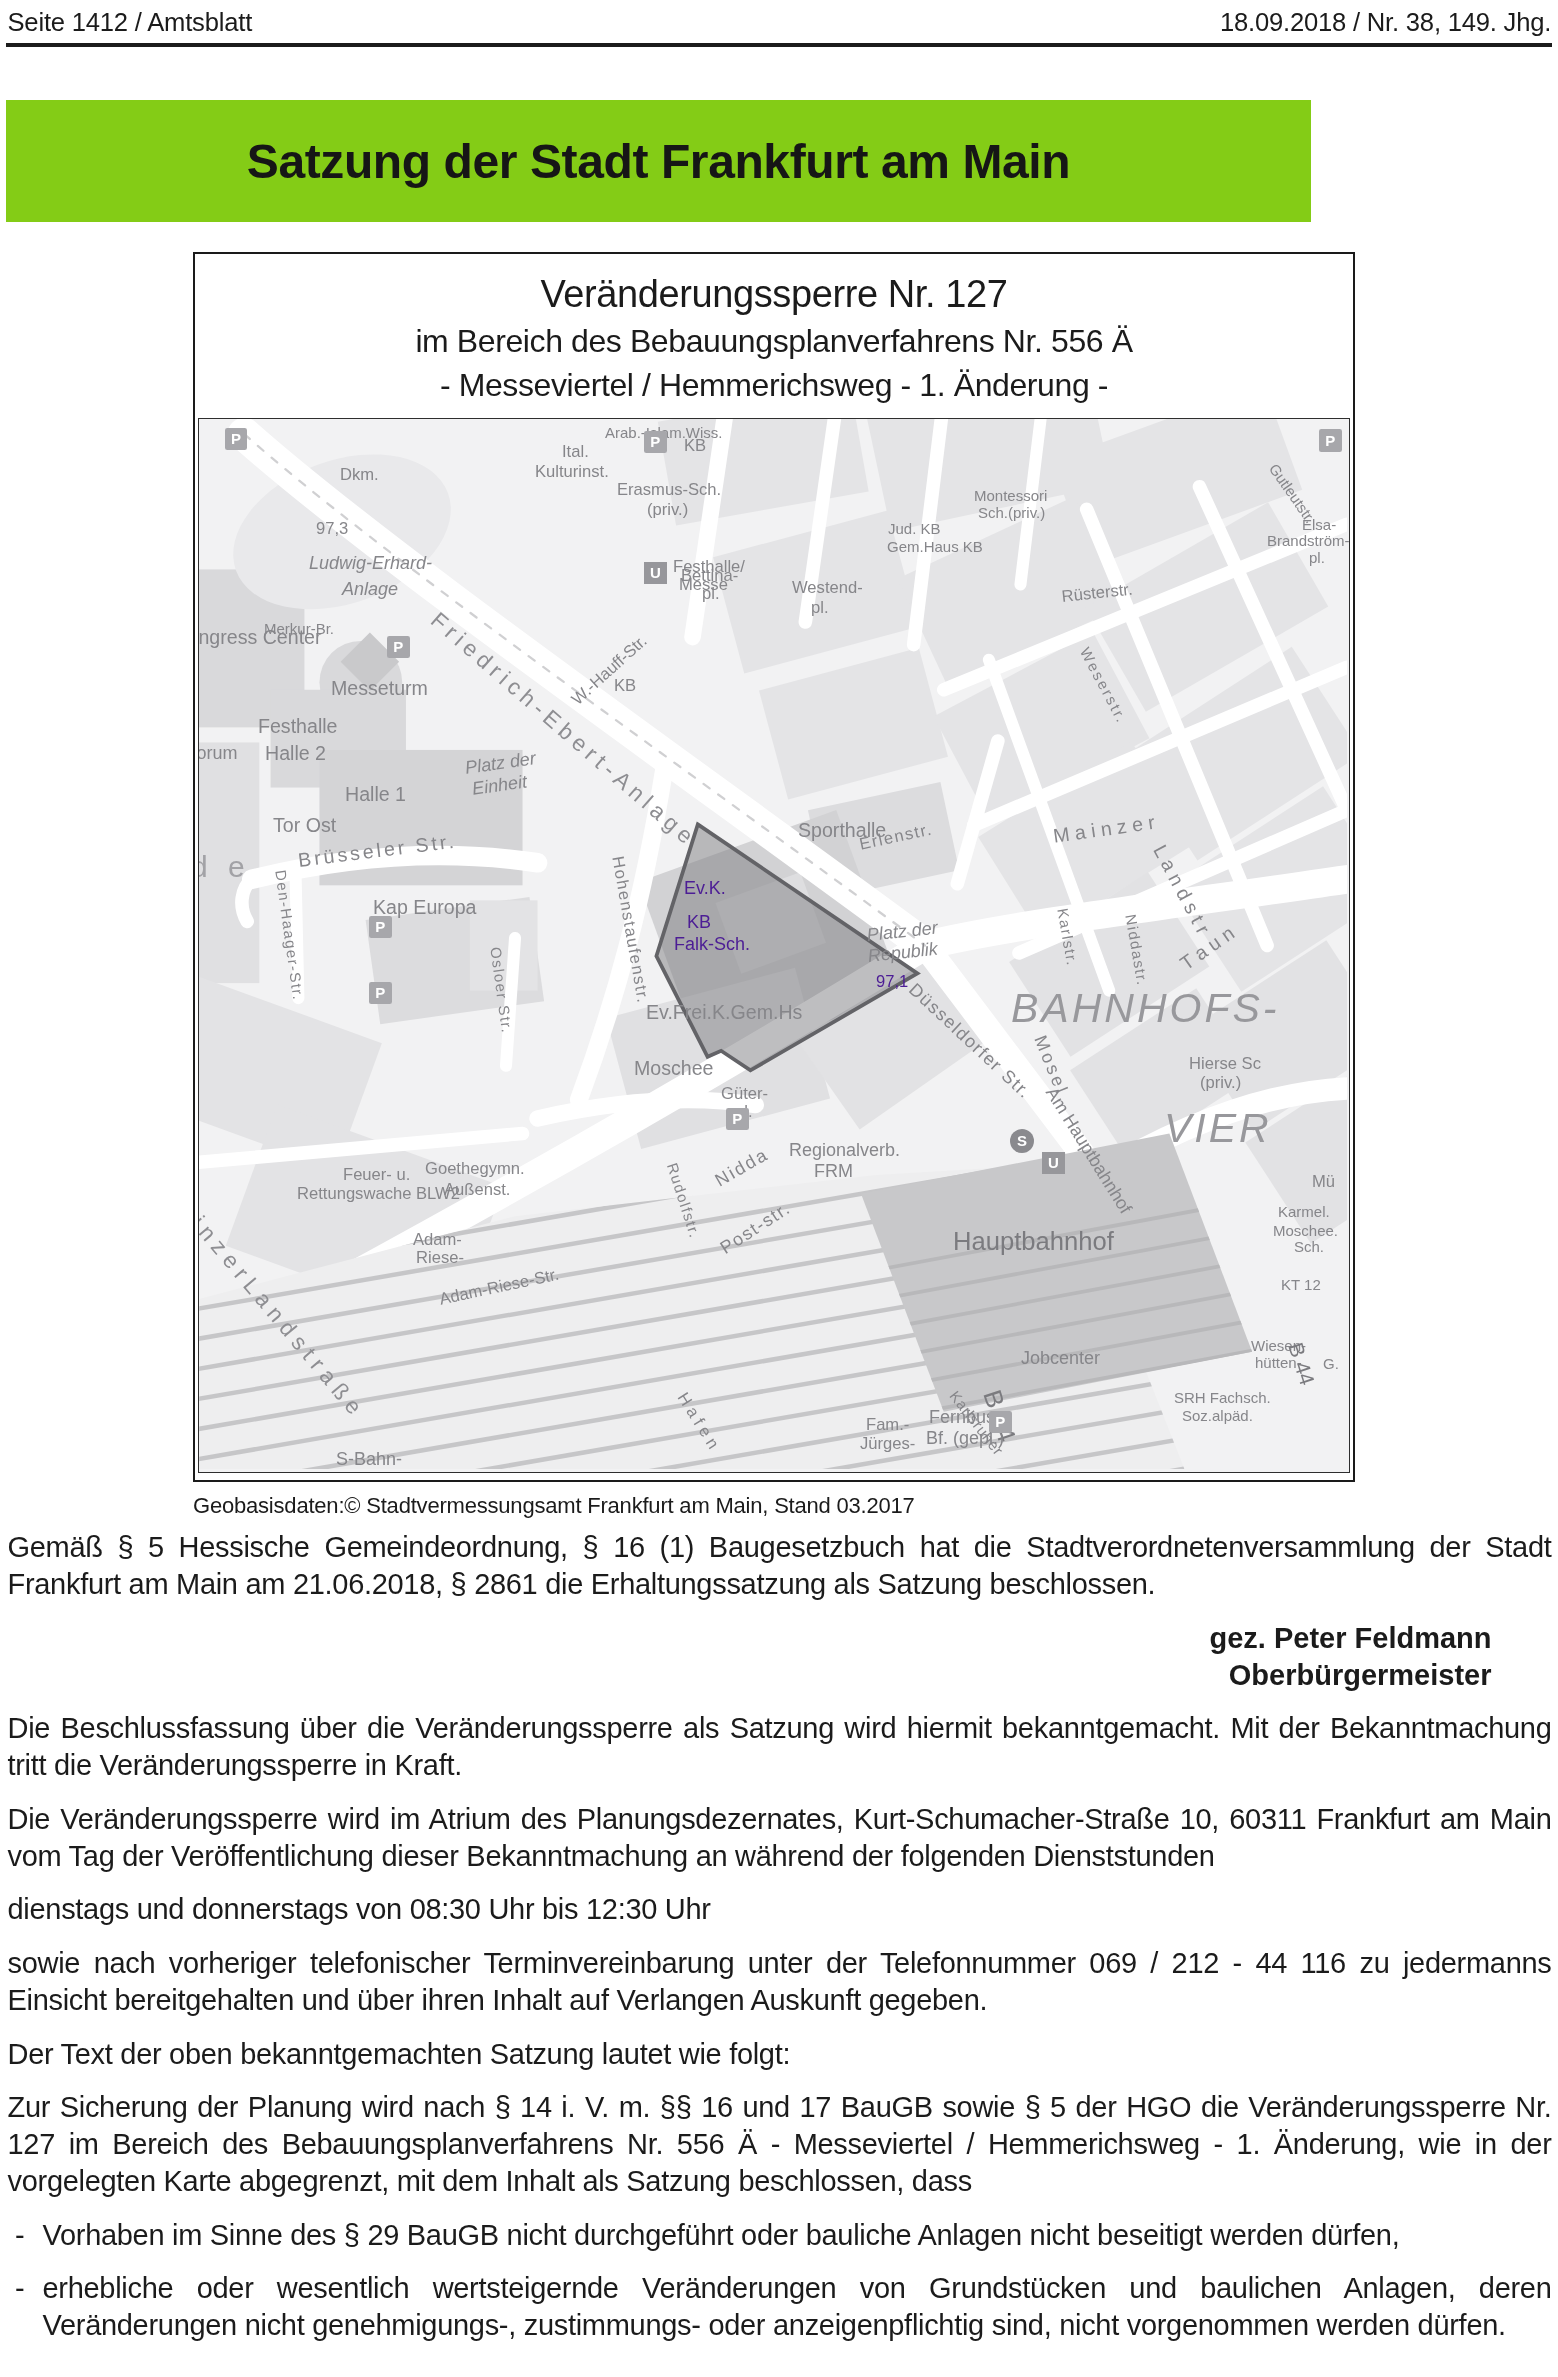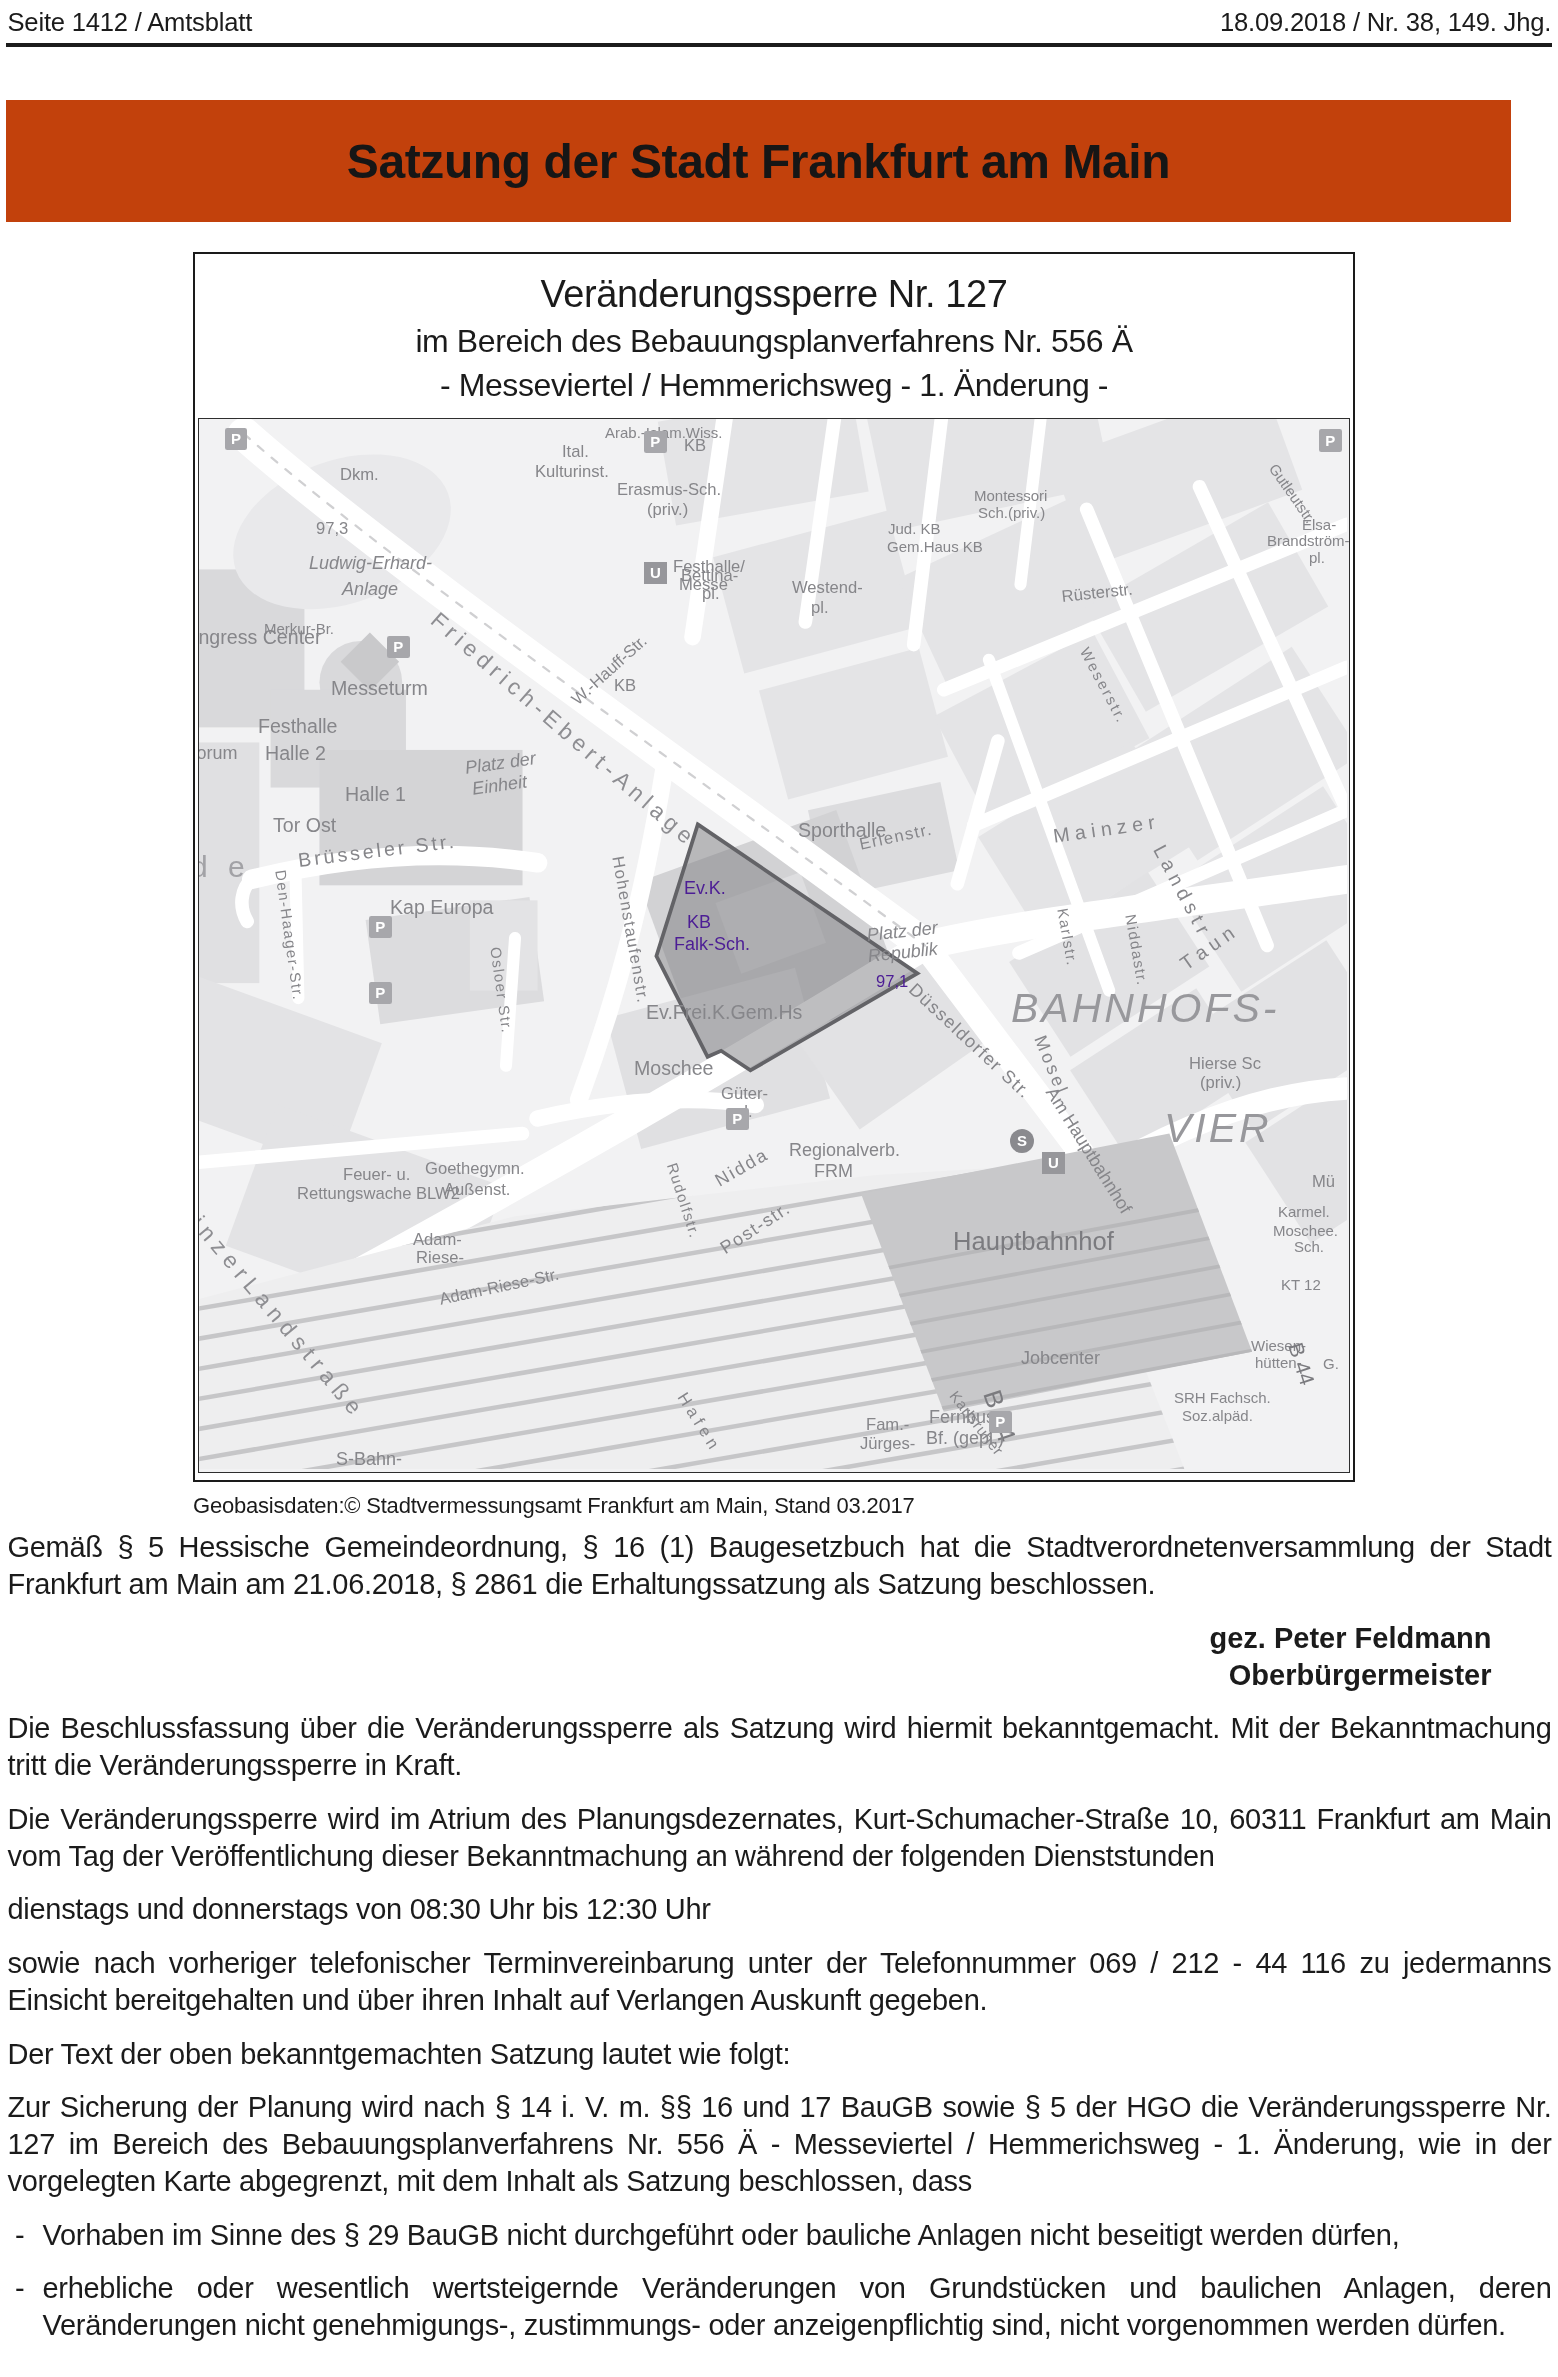--- a/index.html
+++ b/index.html
@@ -1,21 +1,21 @@
 <!DOCTYPE html>
 <html style="font-size:12px"><head>
 <meta charset="utf-8">
 <style>
   html,body{margin:0;padding:0;background:#ffffff;}
   body{width:1558px;height:2377px;position:relative;overflow:hidden;
        font-family:"Liberation Sans",sans-serif;color:#1b1b1b;}
   .page-header{position:absolute;top:7.5px;left:7.5px;right:6.8px;display:flex;
        justify-content:space-between;font-size:25.6px;letter-spacing:-0.2px;}
   .header-rule{position:absolute;top:43px;left:6px;right:6px;height:3.8px;background:#1c1c1c;}
-  .banner{position:absolute;top:100px;left:6px;width:1505px;height:122px;background:#c2410c;
+  .banner{position:absolute;top:100px;left:6px;width:1305px;height:122px;background:#84cc16;
        display:flex;align-items:center;justify-content:center;}
   .banner .t{font-size:48px;font-weight:bold;letter-spacing:-0.4px;color:#161616;}
   .notice-box{position:absolute;top:252px;left:193px;width:1162px;height:1230px;
        border:2.3px solid #1a1a1a;background:#fff;box-sizing:border-box;}
   .bx-head{text-align:center;padding-top:15px;}
   .bx1{font-size:38px;line-height:50px;letter-spacing:-0.4px;}
   .bx2{font-size:32px;line-height:44px;letter-spacing:-0.4px;}
   .map{position:relative;margin:10.5px 3px 0 3px;height:1053px;border:1.5px solid #2e2e2e;
        overflow:hidden;background:#f2f2f3;}
   .map svg{position:absolute;left:0;top:0;}
@@ -208,21 +208,21 @@
         <span class="ml" style="left: -25.6px; top: 209px; font-size: 19.6px;">Congress Center</span>
         <span class="ml" style="left: 132px; top: 260px; font-size: 19.6px;">Messeturm</span>
         <span class="ml icon-p" style="left: 188px; top: 217px; font-size: 15px;">P</span>
         <span class="ml" style="left: -13.5px; top: 325px; font-size: 18px;">Forum</span>
         <span class="ml" style="left: 59px; top: 298px; font-size: 19.6px;">Festhalle</span>
         <span class="ml" style="left: 66px; top: 325px; font-size: 19.6px;">Halle 2</span>
         <span class="ml big2" style="left: -45px; top: 433px; font-size: 30px; letter-spacing: 6px;">n d e</span>
         <span class="ml" style="left: 146px; top: 366px; font-size: 19.6px;">Halle 1</span>
         <span class="ml" style="left: 74px; top: 397px; font-size: 19.6px;">Tor Ost</span>
         <span class="ml" style="left: 98px; top: 432px; font-size: 19.6px; transform: rotate(-7deg); letter-spacing: 3px;">Brüsseler Str.</span>
-        <span class="ml" style="left: 191px; top: 479px; font-size: 19.6px;">Kap Europa</span>
+        <span class="ml" style="left: 174px; top: 479px; font-size: 19.6px;">Kap Europa</span>
         <span class="ml" style="left: 89px; top: 450px; font-size: 15px; transform: rotate(82deg); letter-spacing: 1.5px;">Den-Haager-Str.</span>
         <span class="ml" style="left: 304px; top: 527px; font-size: 15px; transform: rotate(82deg); letter-spacing: 1.5px;">Osloer Str.</span>
         <span class="ml icon-p" style="left: 170px; top: 563px; font-size: 15px;">P</span>
         <span class="ml" style="left: 265px; top: 340px; font-size: 18px; transform: rotate(-8deg); font-style: italic;">Platz der</span>
         <span class="ml" style="left: 272px; top: 361px; font-size: 18px; transform: rotate(-8deg); font-style: italic;">Einheit</span>
         <span class="ml" style="left: 426px; top: 436px; font-size: 16.6px; transform: rotate(80deg); letter-spacing: 1.5px;">Hohenstaufenstr.</span>
         <span class="ml onpoly" style="left: 485px; top: 460px; font-size: 18px;">Ev.K.</span>
         <span class="ml onpoly" style="left: 488px; top: 494px; font-size: 18px;">KB</span>
         <span class="ml onpoly" style="left: 475px; top: 516px; font-size: 18px;">Falk-Sch.</span>
         <span class="ml" style="left: 599px; top: 402px; font-size: 19.6px;">Sporthalle</span>

